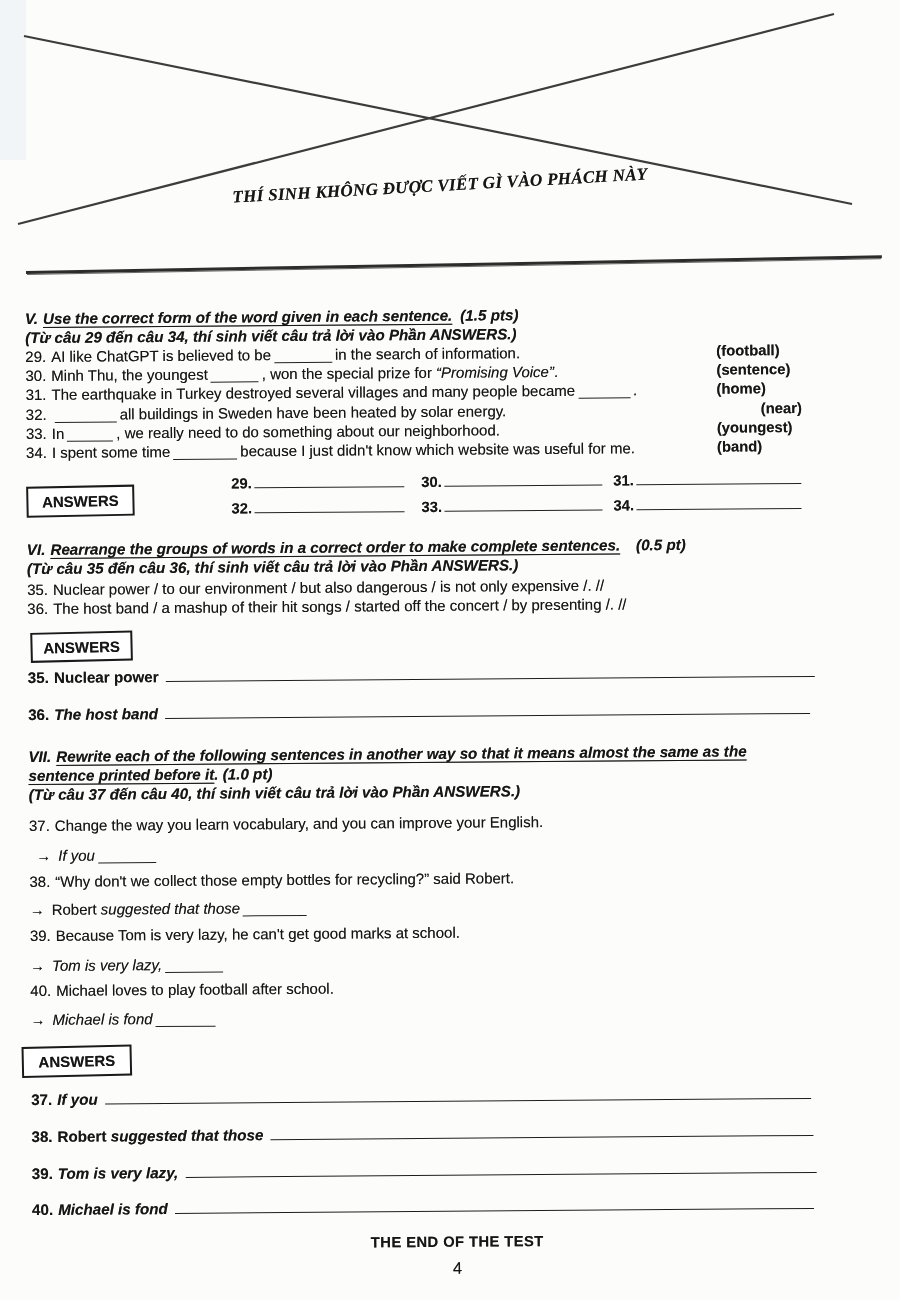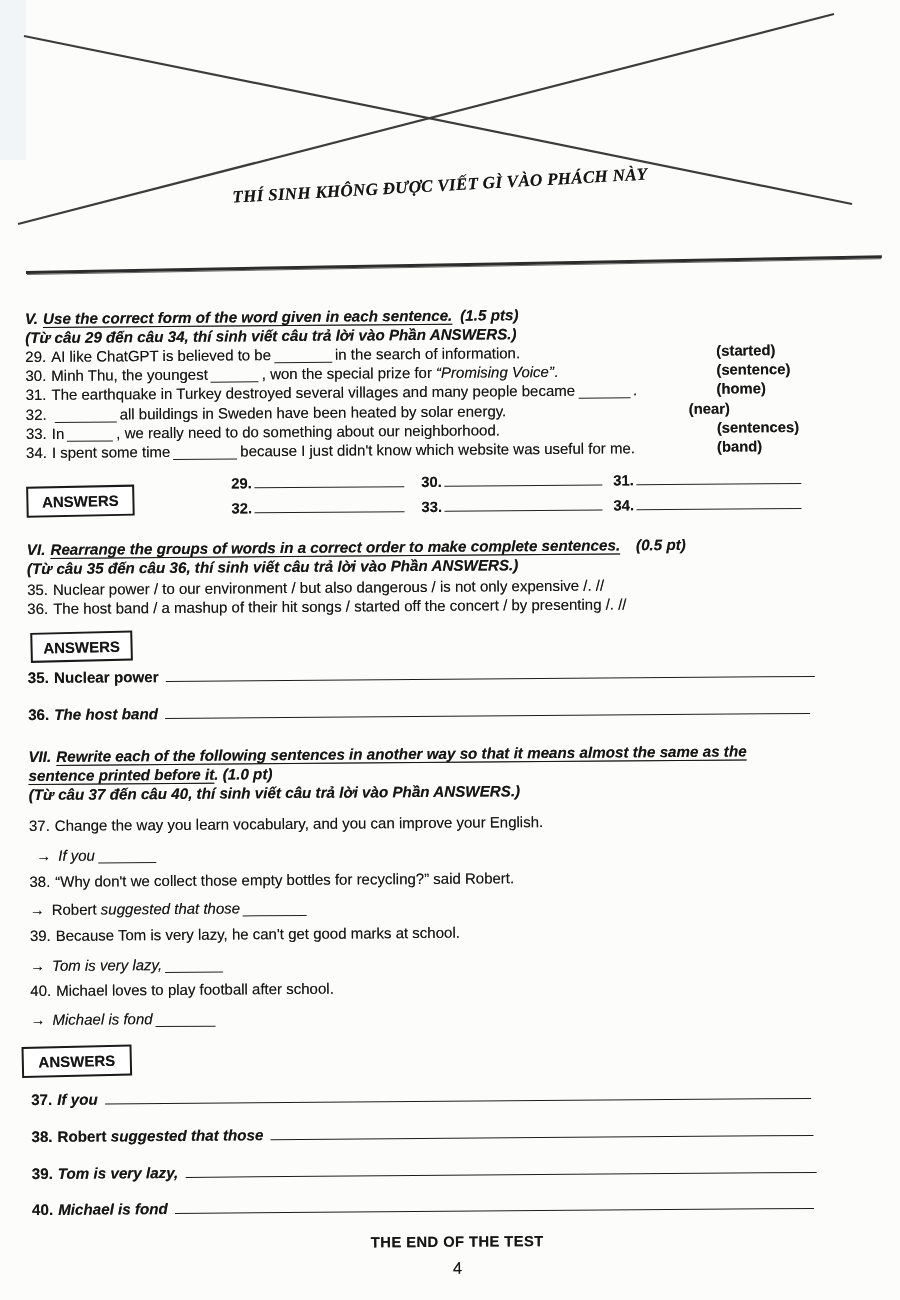--- a/index.html
+++ b/index.html
@@ -78,25 +78,25 @@
     <div class="abs qt" style="left:25px;top:406px">
       <span class="qnum">32.</span><span class="blank" style="width:62px"></span><span>all buildings in Sweden have been heated by solar energy.</span>
     </div>
     <div class="abs qt" style="left:25px;top:425px">
       <span class="qnum">33.</span><span>In</span><span class="blank" style="width:46px"></span><span>, we really need to do something about our neighborhood.</span>
     </div>
     <div class="abs qt" style="left:25px;top:444px">
       <span class="qnum">34.</span><span>I spent some time</span><span class="blank" style="width:64px"></span><span>because I just didn't know which website was useful for me.</span>
     </div>
 
-    <div class="abs word" style="left:716px;top:348px">(started)</div>
+    <div class="abs word" style="left:716px;top:348px">(football)</div>
     <div class="abs word" style="left:716px;top:367px">(sentence)</div>
     <div class="abs word" style="left:716px;top:386px">(home)</div>
-    <div class="abs word" style="left:688px;top:406px">(near)</div>
-    <div class="abs word" style="left:716px;top:425px">(sentences)</div>
+    <div class="abs word" style="left:760px;top:406px">(near)</div>
+    <div class="abs word" style="left:716px;top:425px">(youngest)</div>
     <div class="abs word" style="left:716px;top:444px">(band)</div>
 
     <div class="ansbox" style="left:25px;top:486px;width:108px;height:31px;transform:rotate(-0.7deg)">
       <span>ANSWERS</span>
     </div>
     <div class="slot" style="left:230px;top:477px">
         <span>29.</span>
         <span class="rule" style="width:150px"></span>
       </div>
     <div class="slot" style="left:420px;top:477px">

